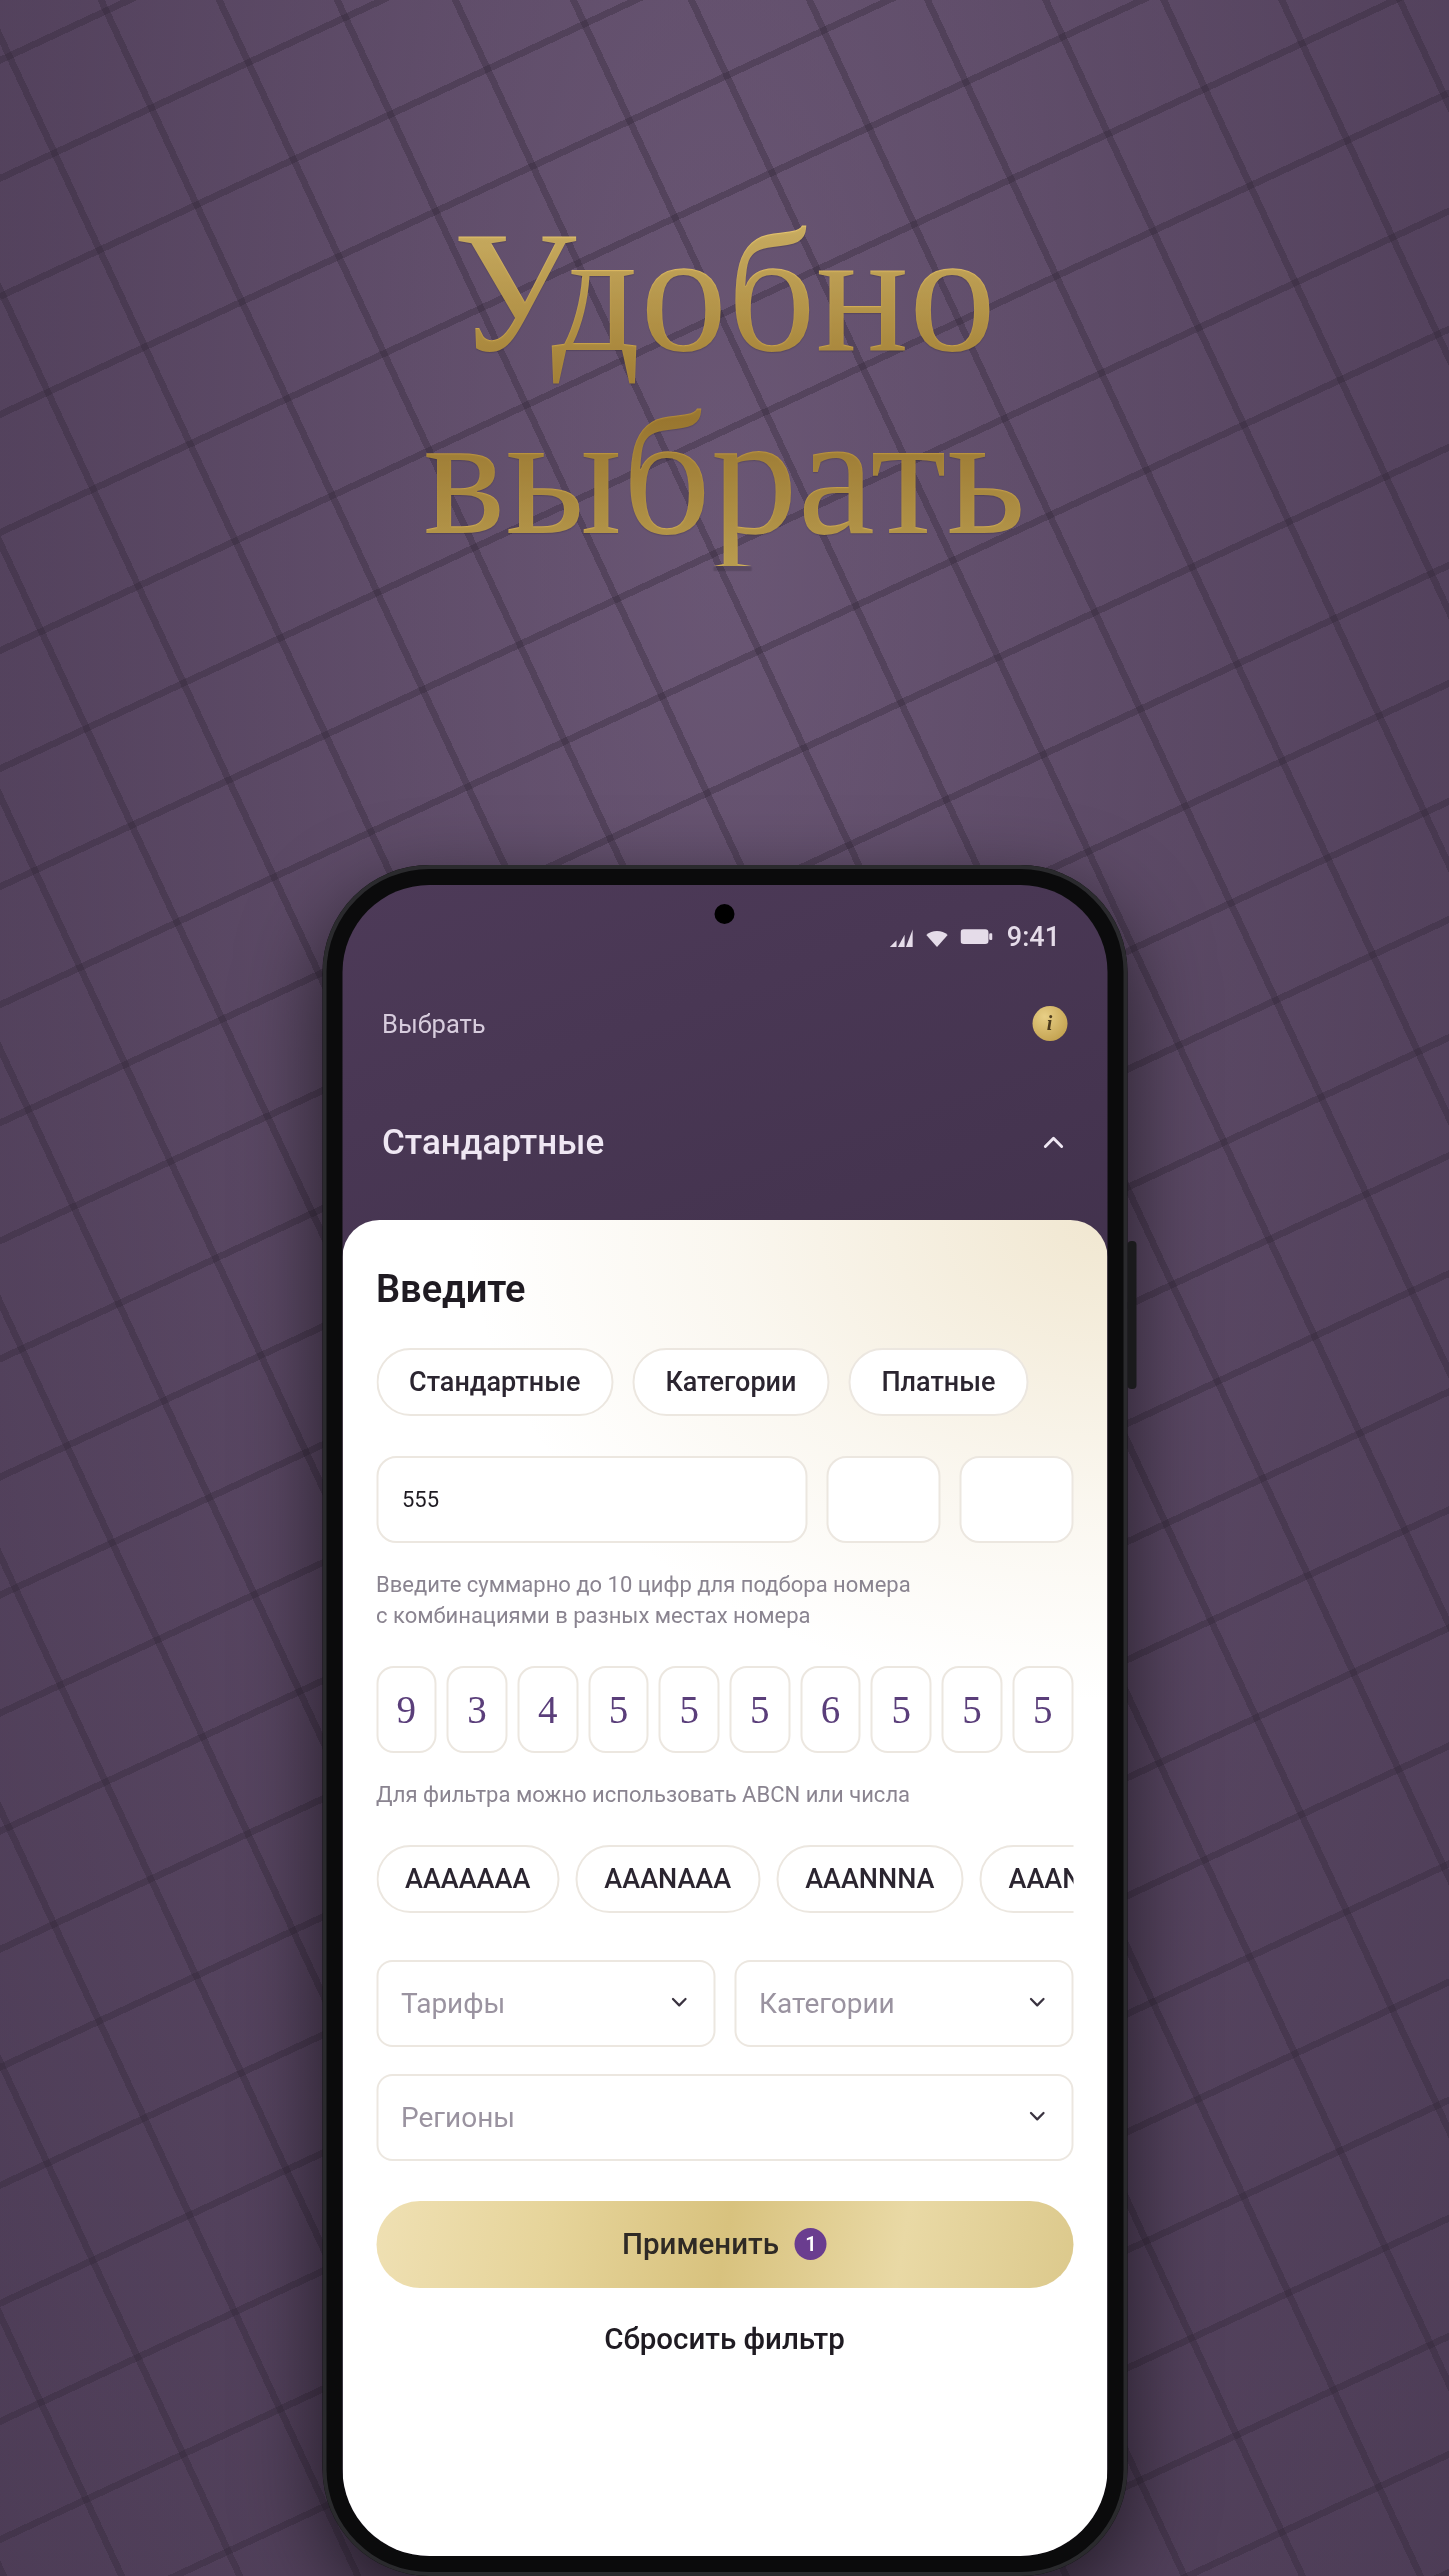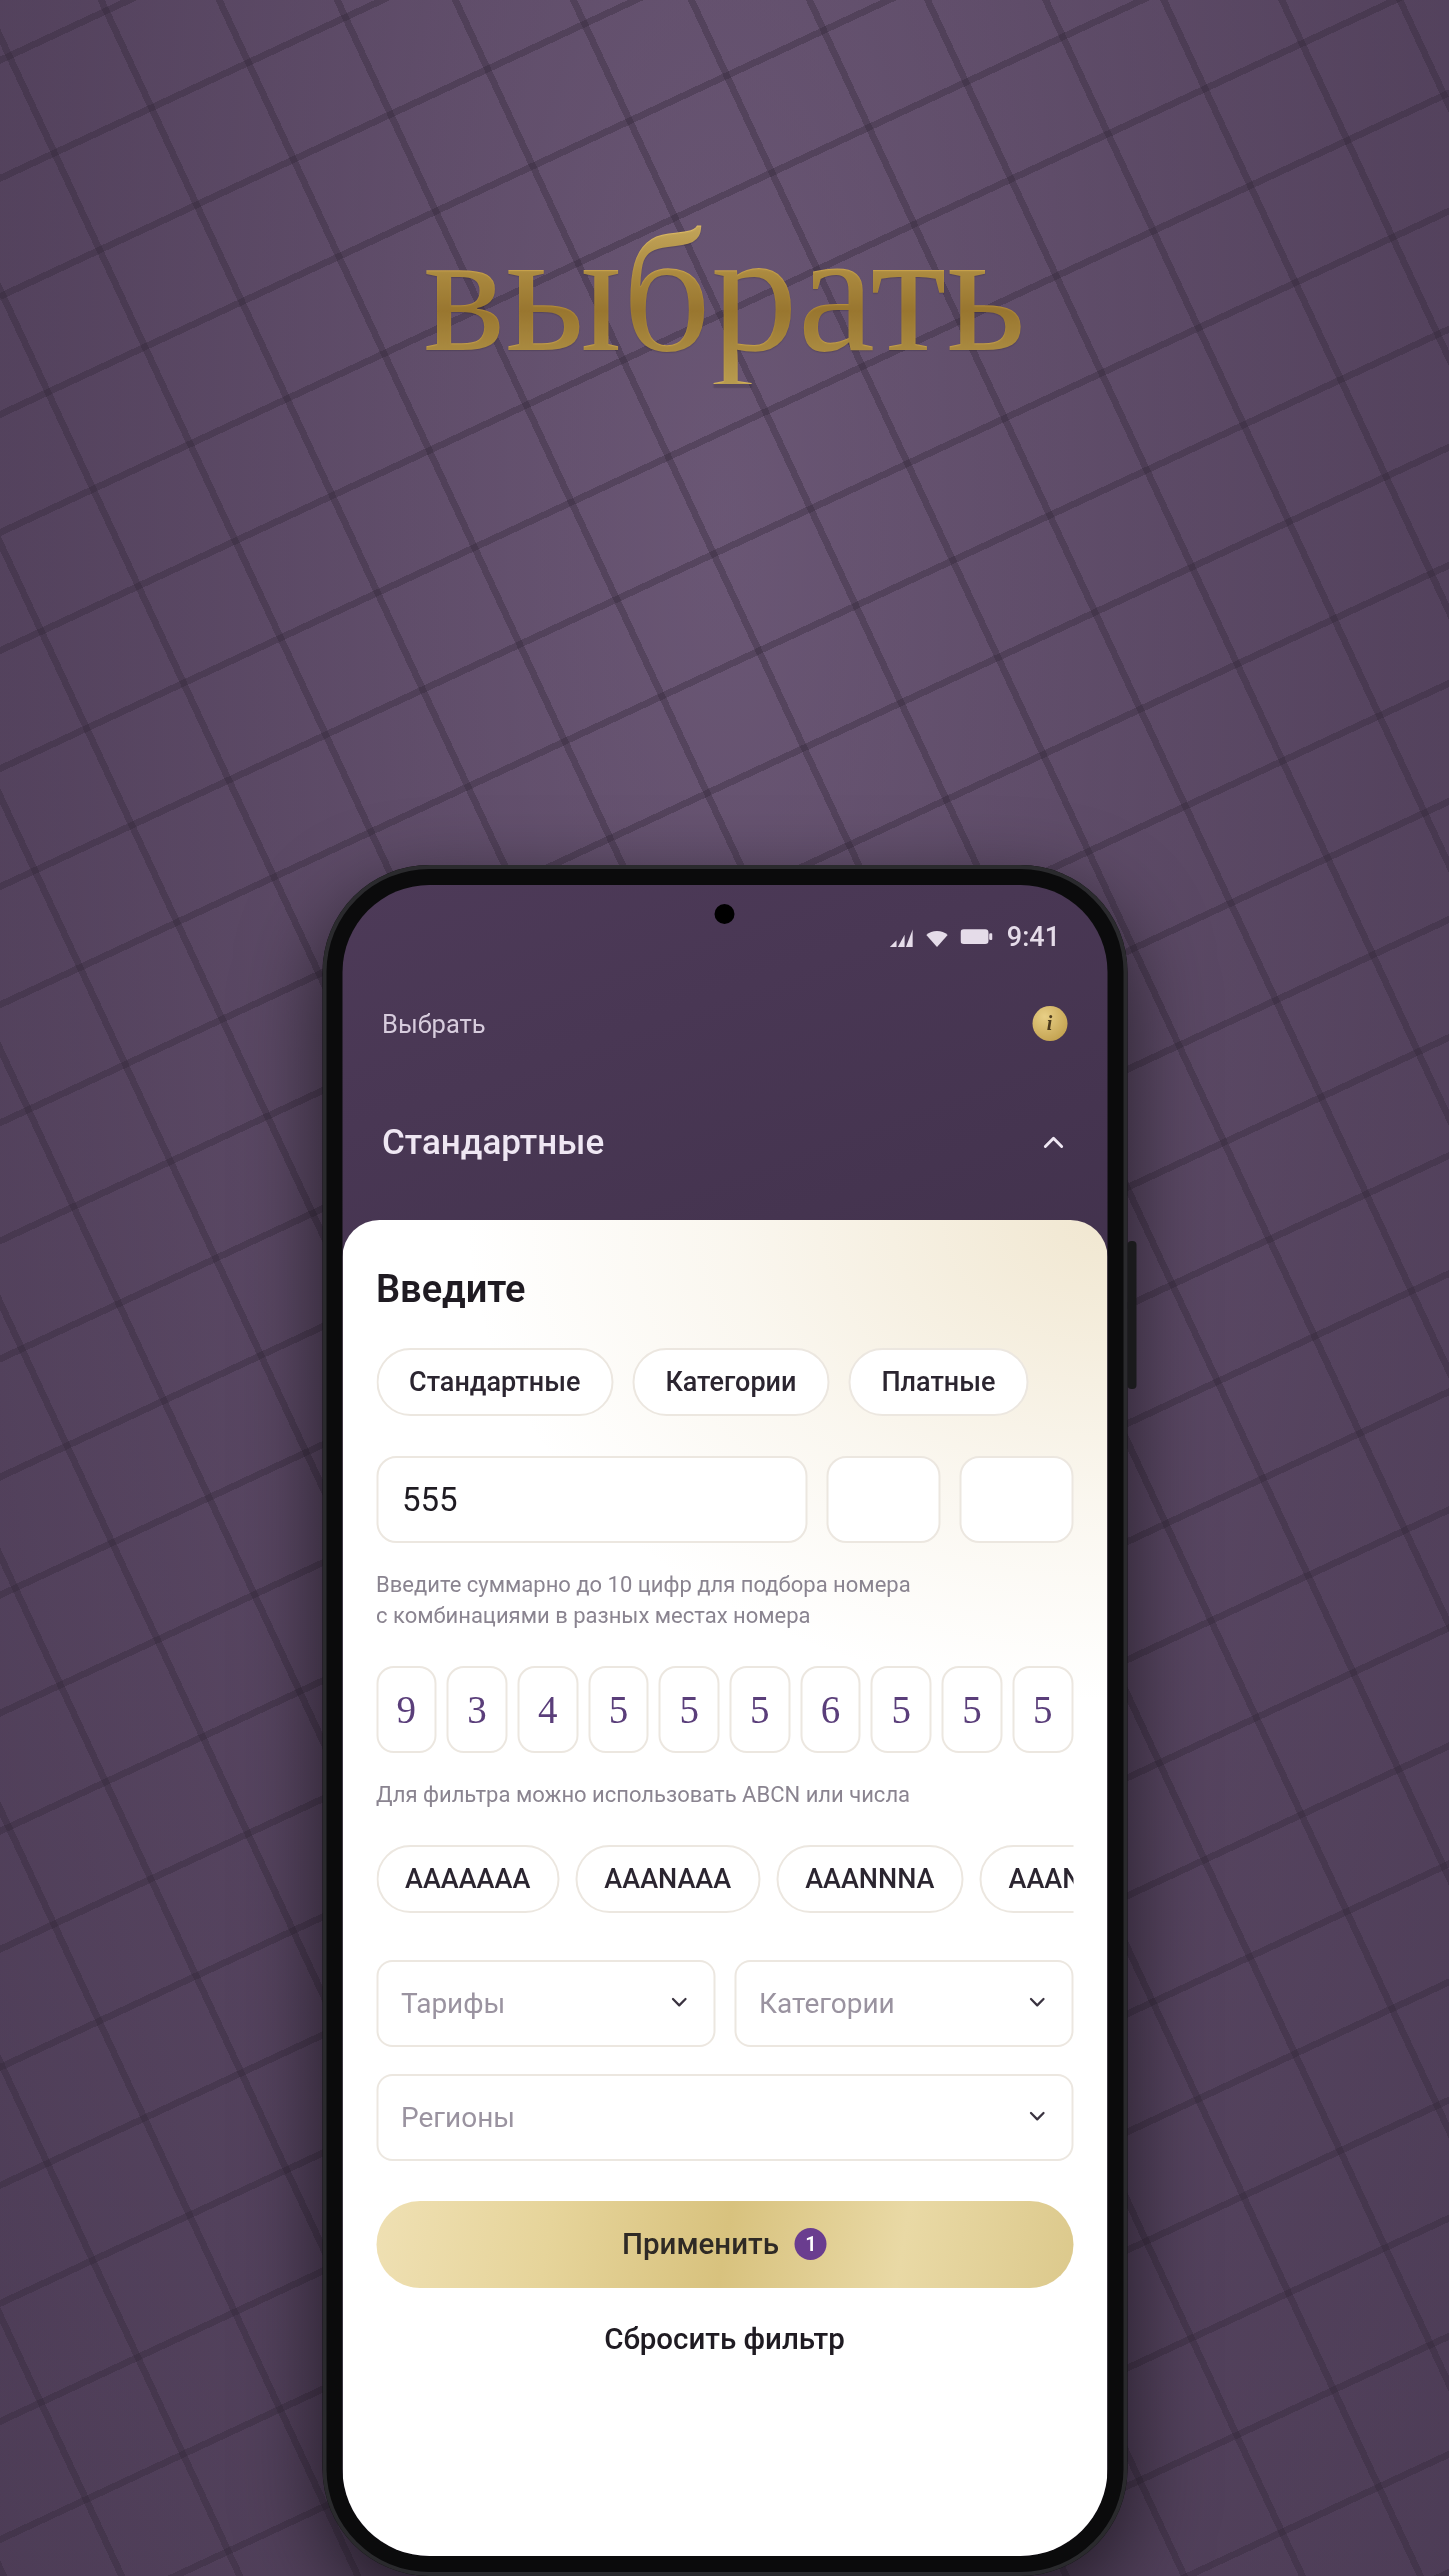--- a/index.html
+++ b/index.html
@@ -162,21 +162,21 @@
   }
   .chip.pat { padding: 16px 27px; }
 
   .combo-row {
     display: flex; gap: 19px; margin-bottom: 25.5px;
   }
   .combo-box {
     border: 2px solid #ece7e0;
     border-radius: 20px;
     display: flex; align-items: center;
-    font-size: 33px;
+    font-size: 22px;
     color: #1f1b22;
     background: #fff;
   }
   .cb1 { flex: 1; height: 87px; padding: 0 24px; }
   .cb2, .cb3 { width: 114px; height: 87px; }
 
   .hint {
     font-size: 22px;
     color: #8a8490;
     line-height: 1.45;
@@ -248,20 +248,21 @@
     color: #1f1b22;
   }
 
 </style>
 </head>
 <body>
 
 <div class="promo-bg" id="promo-bg" style="transform: scale(1);">
 
   <div class="promo-title">
+    <div>Удобно</div>
     <div>выбрать</div>
   </div>
 
   <div class="phone-wrap">
     <div class="phone-frame"></div>
     <div class="phone-side-btn sb1"></div>
 
     <div class="phone-screen">
       <div class="notch-cam"></div>
 

